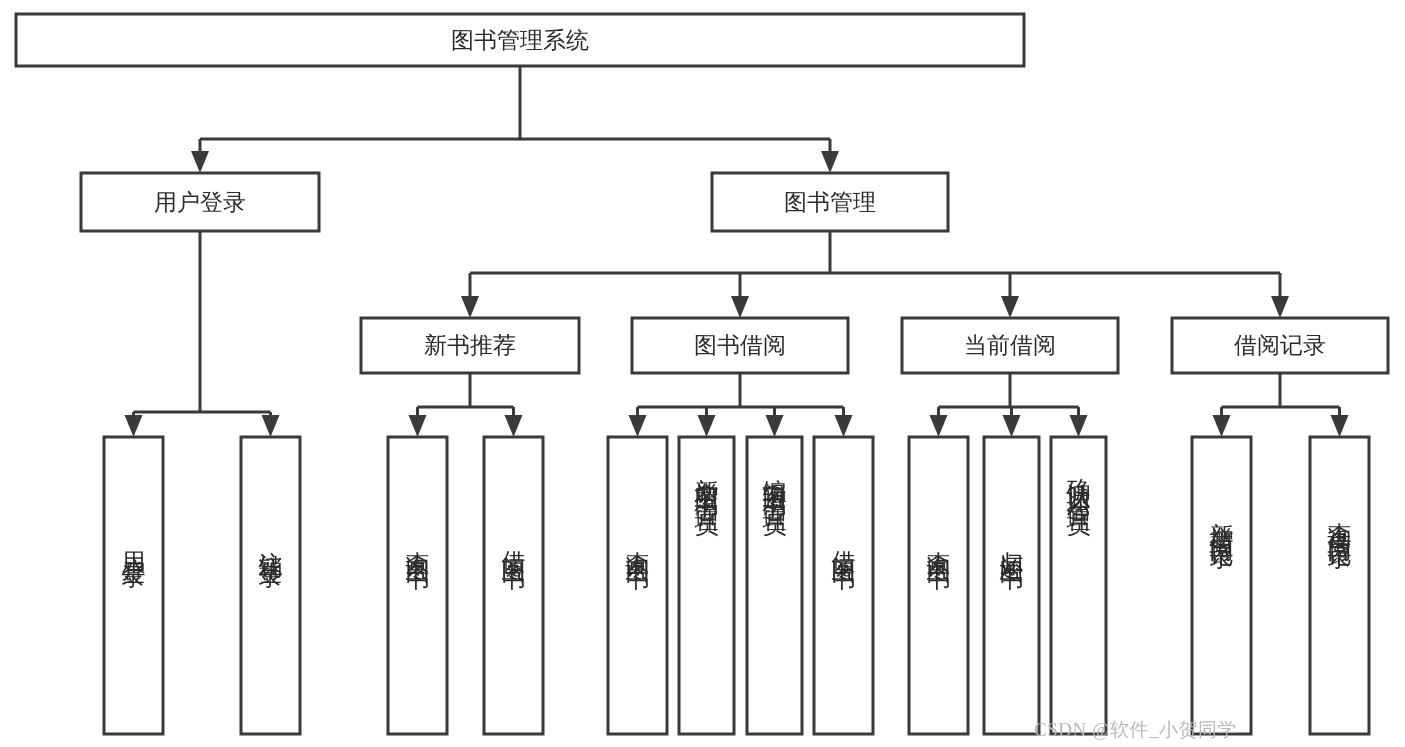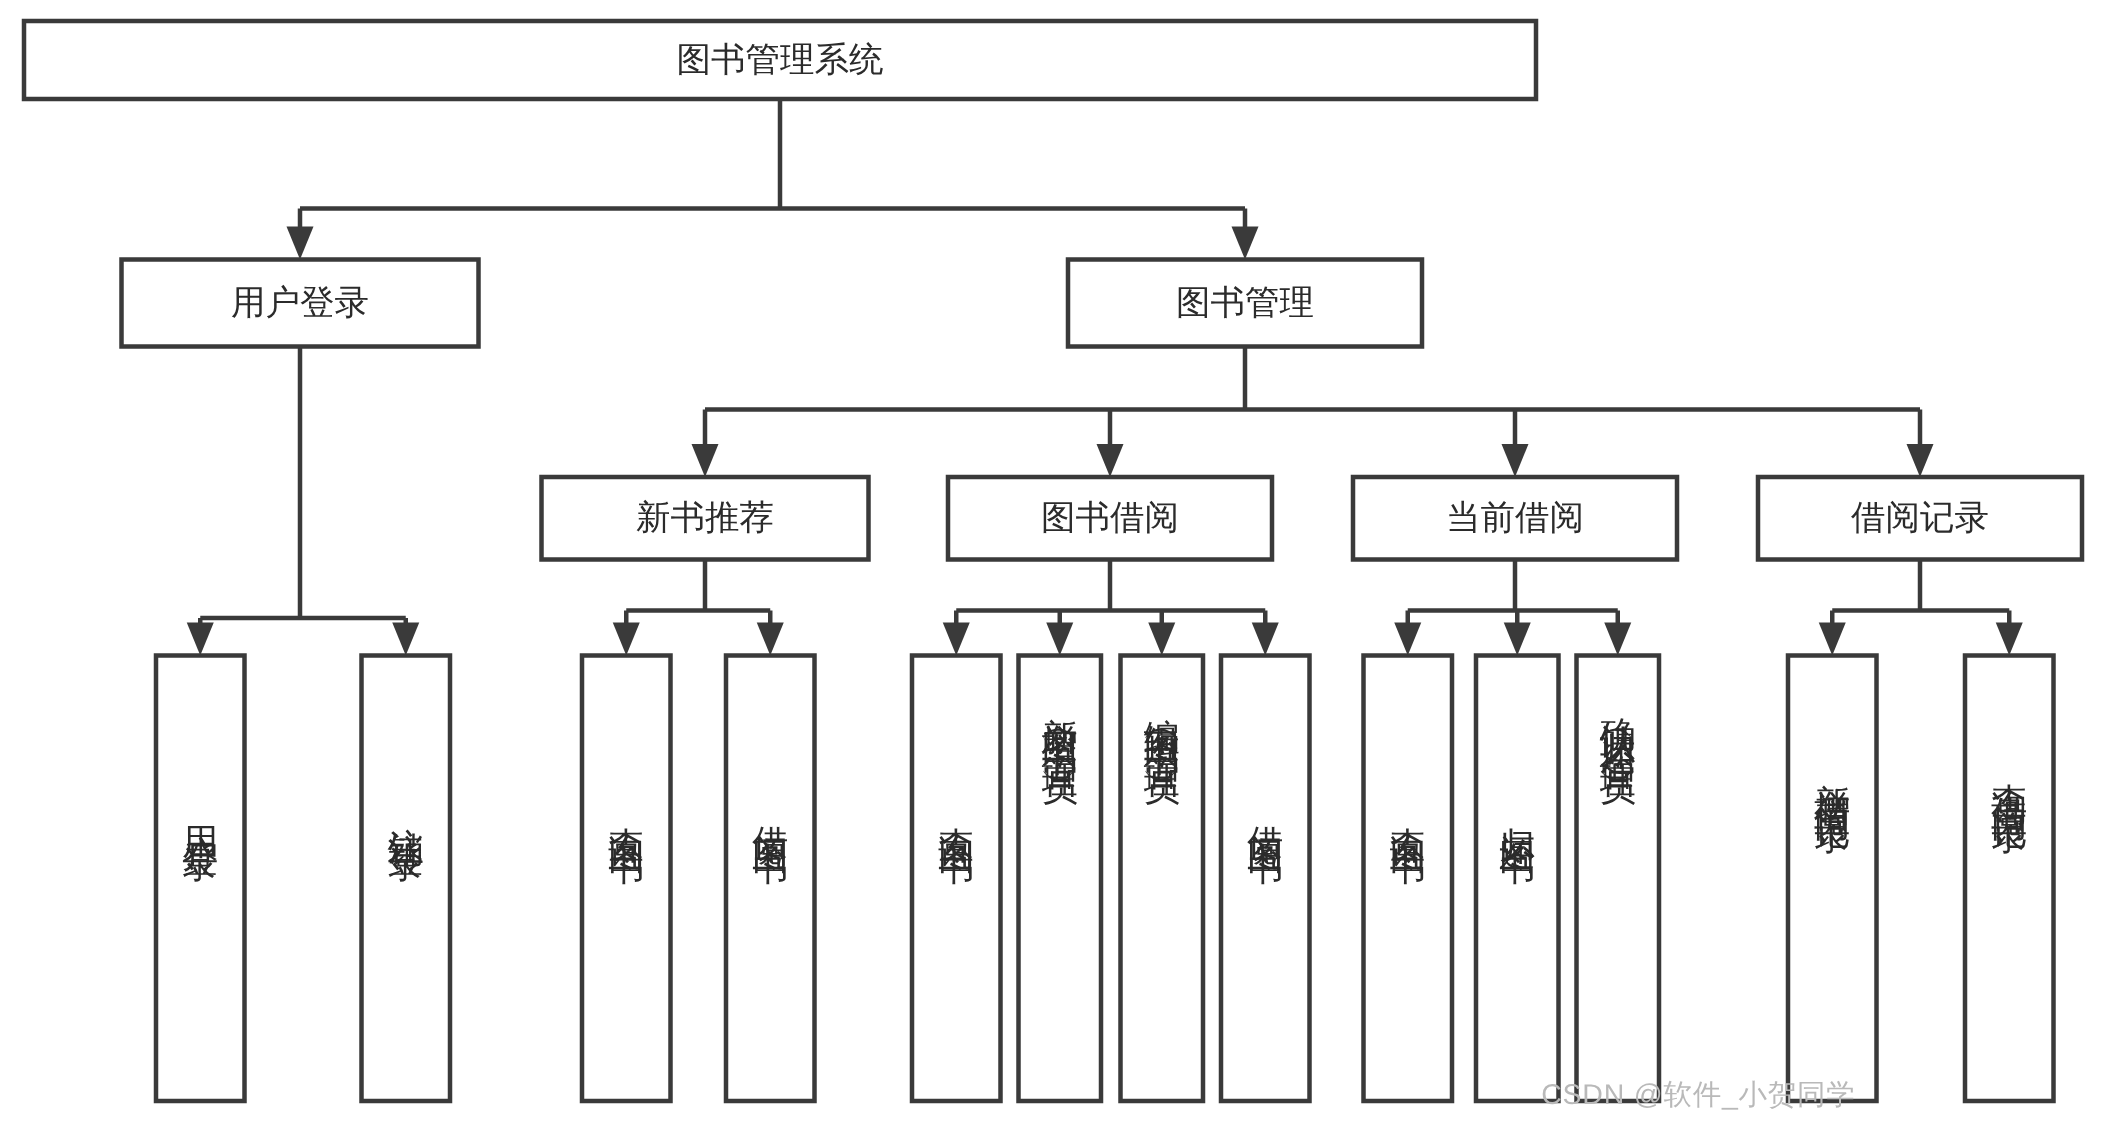--- a/index.html
+++ b/index.html
@@ -68,21 +68,21 @@
     font-size: 24px;
     line-height: 1.0;
     letter-spacing: 5px;
     color: #2b2b2b;
     white-space: nowrap;
   }
   .watermark {
     position: absolute;
     right: 8px;
     bottom: 4px;
-    font-family: Liberation Sans, sans-serif;
+    font-family: Liberation Serif, serif;
     font-size: 19px;
     color: #b9b9b9;
     letter-spacing: 0.5px;
     user-select: none;
   }
 </style>
 </head>
 <body>
 
 <div id="diagram-root">

